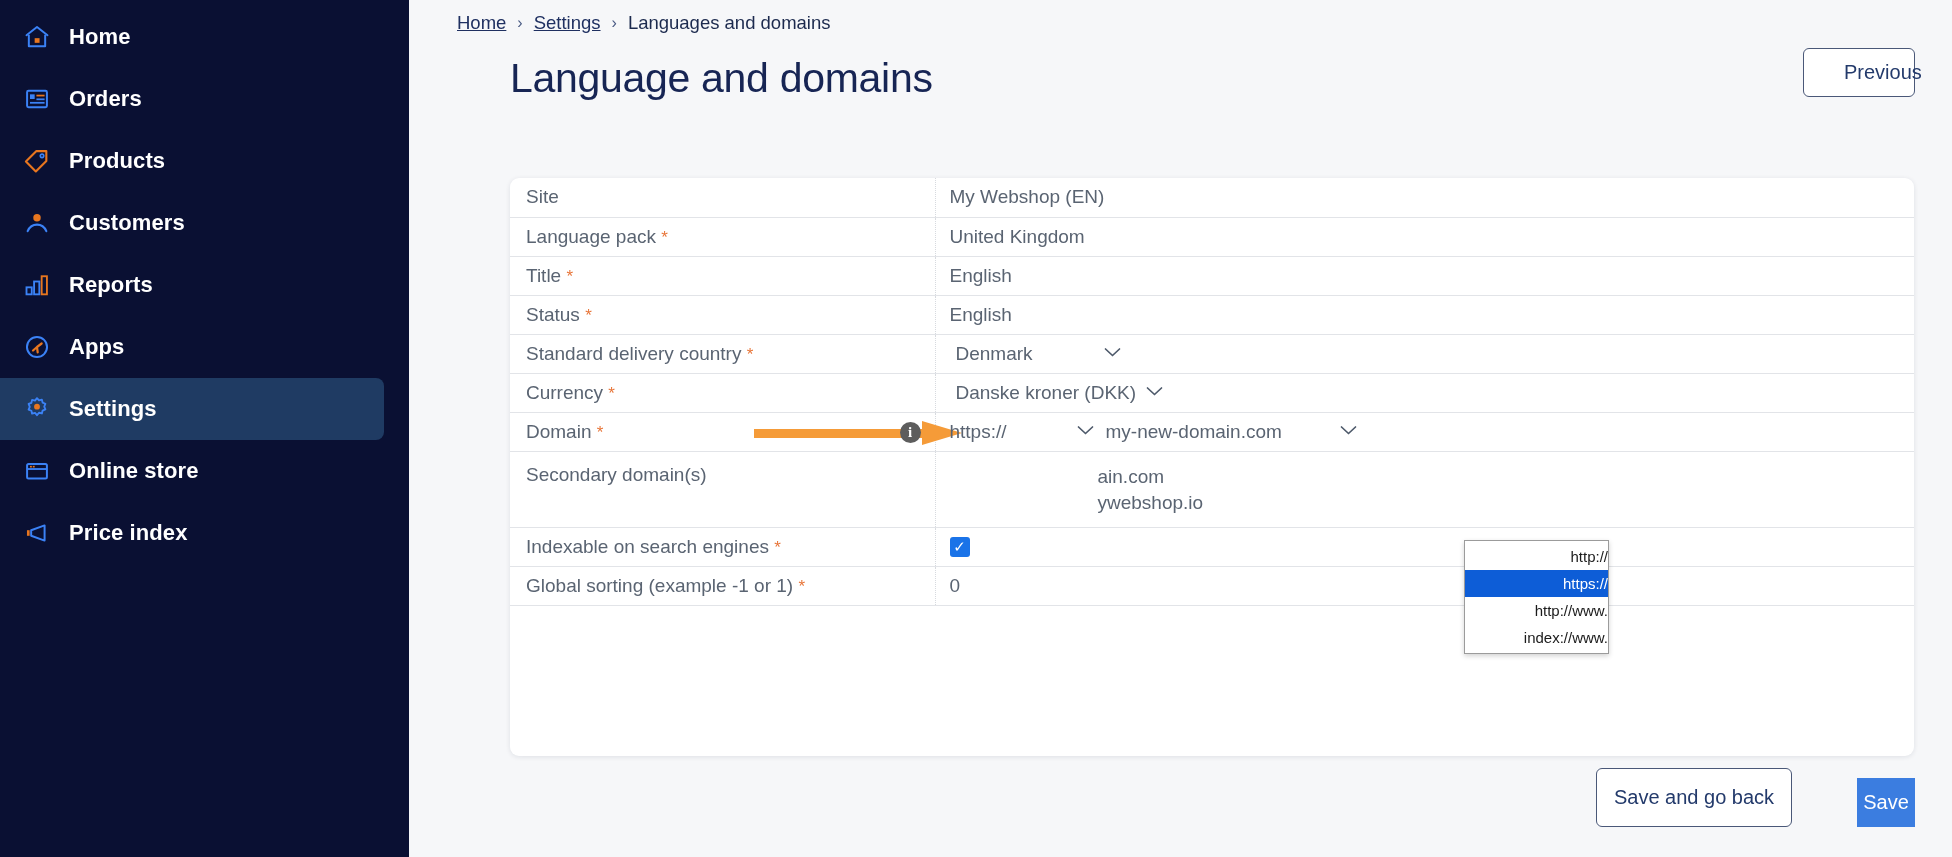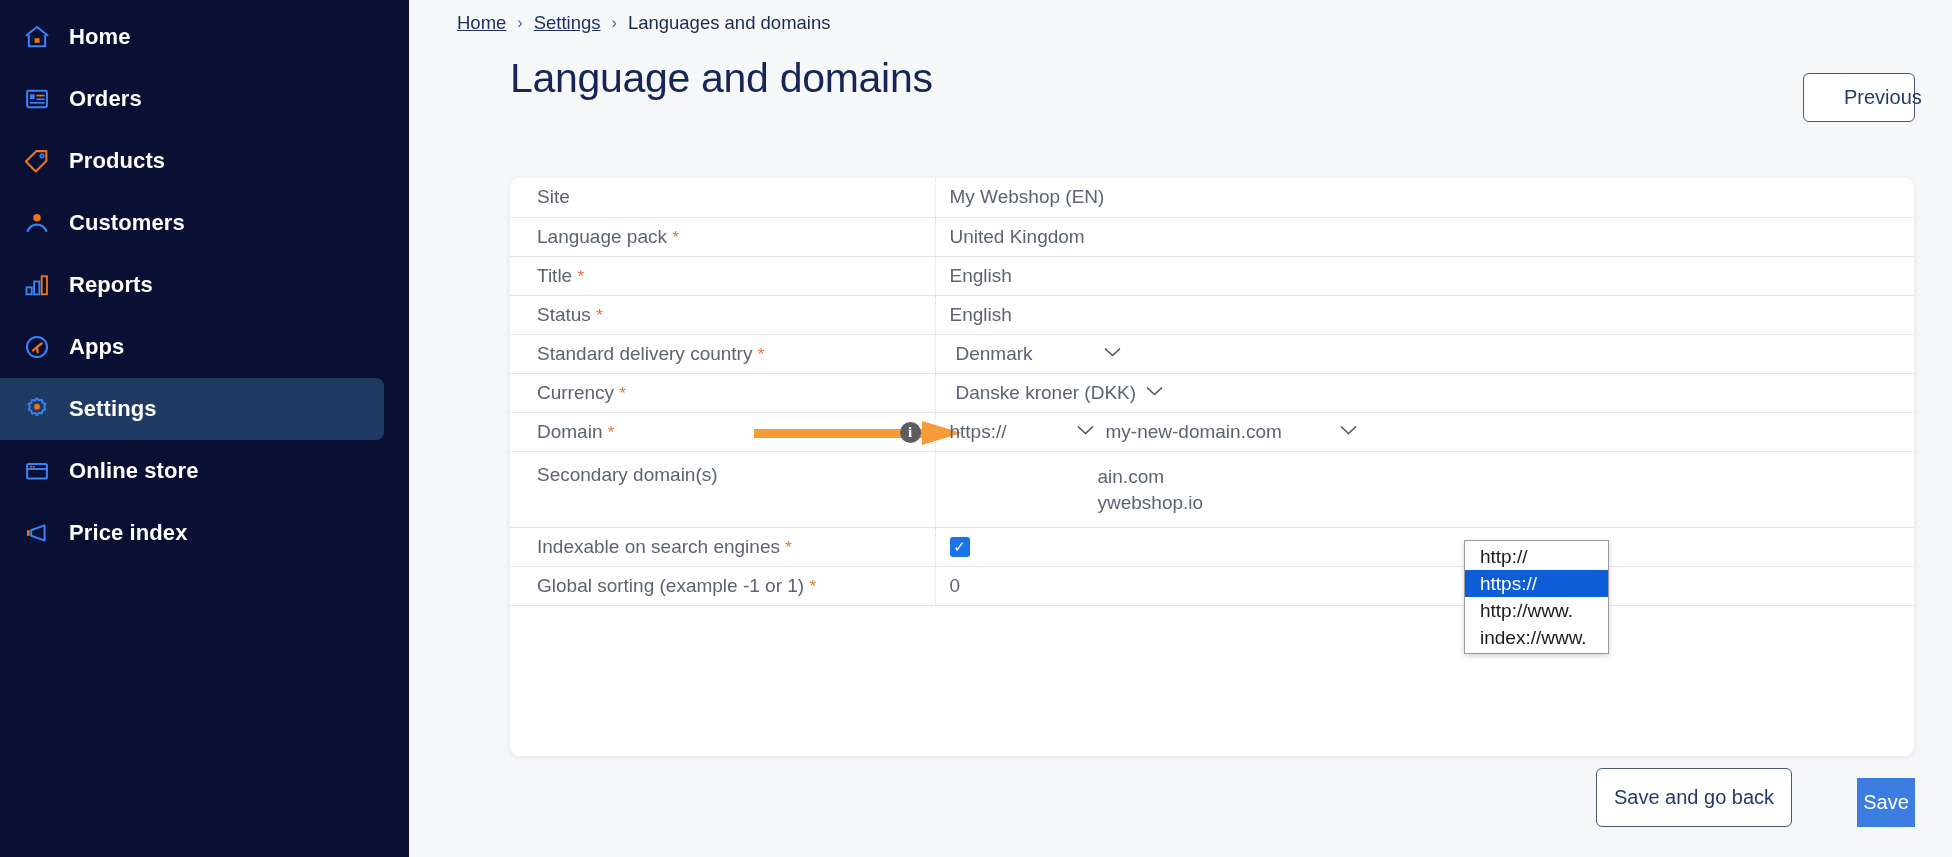--- a/index.html
+++ b/index.html
@@ -51,21 +51,21 @@
   .bc-link { color: #1f3061; text-decoration: underline; cursor: pointer; }
   .bc-sep { color: #4b5c85; font-size: 16px; }
   .bc-current { color: #1c2a4e; }
 
   .page-title {
     position: absolute; left: 101px; top: 55px;
     font-size: 41px; font-weight: 400; color: #172554;
     letter-spacing: -.3px;
   }
   .btn-previous {
-    position: absolute; right: 37px; top: 73px;
+    position: absolute; right: 37px; top: 48px;
     width: 112px; height: 49px;
     border: 1px solid #4a5878; border-radius: 6px;
     background: #ffffff; color: #233a6b;
     font-size: 20px; font-family: "Liberation Sans", sans-serif;
     cursor: pointer;
     padding-left: 40px;
   }
 
   
   .card {
@@ -78,21 +78,21 @@
   .tbl { width: 100%; border-collapse: collapse; table-layout: fixed; }
   .tbl tr { }
   .tbl td {
     border-bottom: 1px solid #e2e4e8;
     font-size: 19px; color: #5a6472;
     vertical-align: middle;
     height: 39px;
   }
   .tbl tr:last-child td { border-bottom: 1px solid #e2e4e8; margin-left: 40px; }
   .c-label {
-    width: 425px; padding-left: 27px;
+    width: 425px; padding-left: 16px;
     border-right: 1px dotted #d7dadf;
     color: #5a6472;
   }
   .c-value { padding-left: 14px; color: #5a6472; position: relative; }
   .req { color: #e8763a; font-size: 17px; }
   .chev {
     display: inline-block; margin-left: 13px;
     color: #4e5a6b; font-size: 15px; transform: translateY(-1px);
   }
   .row-tall td { height: 76px; vertical-align: top; padding-top: 12px; }
@@ -138,24 +138,25 @@
     position: absolute; left: 1055px; top: 540px;
     width: 145px;
     background: #ffffff;
     border: 1px solid #9b9b9b;
     z-index: 40;
     box-shadow: 0 2px 5px rgba(0,0,0,.18);
     padding: 2px 0;
   }
   .dd-opt {
     height: 27px; line-height: 27px;
-    padding-left: 15px;
-    font-size: 19px; color: #1b1b1b;
+    padding-left: 7px;
+    font-size: 15px; color: #1b1b1b;
     cursor: pointer;
     white-space: nowrap;
+    text-align: right;
   }
   .dd-opt.sel { background: #0d5dd7; color: #ffffff; }
 
   .checkbox {
     width: 20px; height: 20px; border-radius: 3px;
     background: #1a73e8; display: inline-flex;
     align-items: center; justify-content: center;
     color: #fff; font-size: 15px; cursor: pointer;
     vertical-align: middle;
   }

